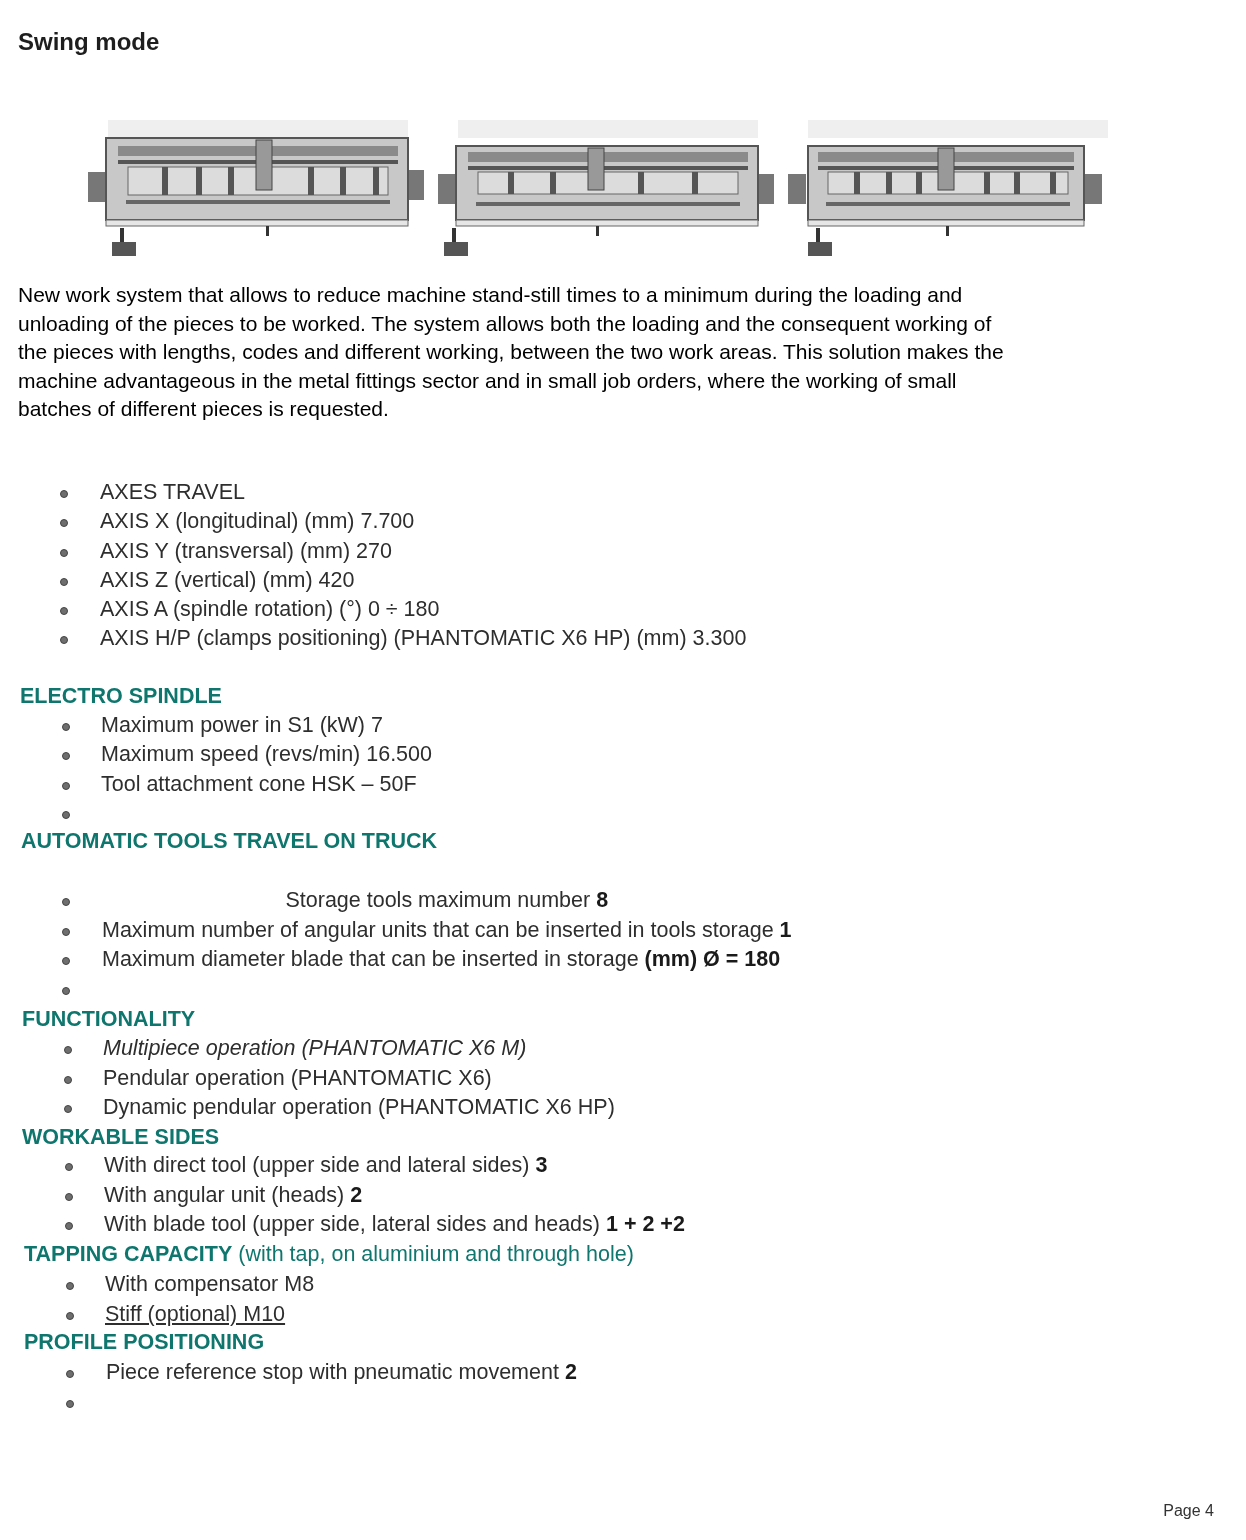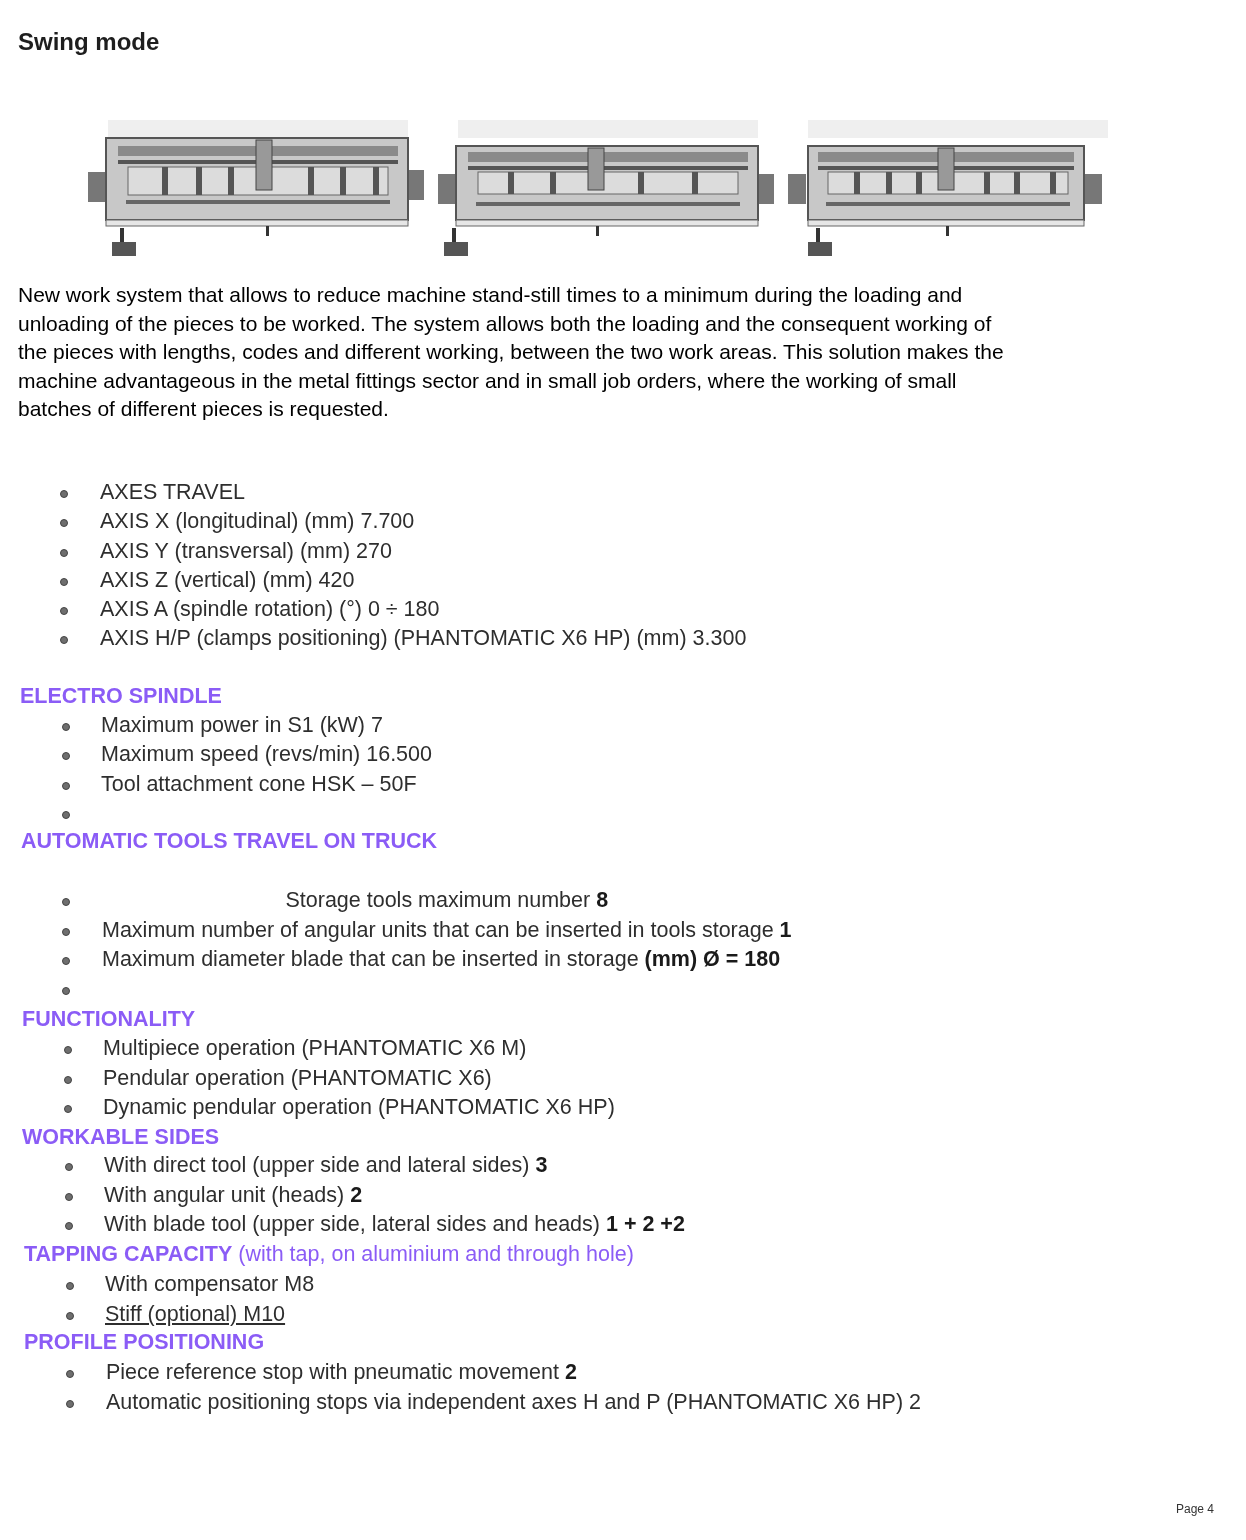--- a/index.html
+++ b/index.html
@@ -7,24 +7,24 @@
          font-family: "Liberation Sans", sans-serif; color: #2a2a2a; }
   .abs { position: absolute; }
   .title { left: 18px; top: 28px; font-size: 24px; font-weight: bold; color: #1e1e1e; }
   .figures { left: 88px; top: 112px; width: 1016px; height: 150px; }
   .machine { position: absolute; top: 0; width: 340px; height: 150px; }
   .para { left: 18px; top: 281px; width: 1180px; font-size: 21px; line-height: 28.5px; color: #000000; }
   .para span { display: block; white-space: nowrap; }
   ul.blist { list-style: none; margin: 0; padding: 0; position: absolute; }
   ul.blist li { position: relative; white-space: nowrap; font-size: 21.5px; color: #2e2e2e; }
   ul.blist li .dot { position: absolute; width: 8px; height: 8px; border-radius: 50%; background: #6e6e6e; border: 1px solid #444; box-sizing: border-box; }
-  .head { font-size: 21.5px; font-weight: bold; color: #8b5cf6; white-space: nowrap; }
+  .head { font-size: 21.5px; font-weight: bold; color: #0f766e; white-space: nowrap; }
   .head .norm { font-weight: normal; }
   b { font-weight: bold; color: #1a1a1a; }
-  .pageno { right: 32px; top: 1502px; font-size: 12px; color: #333; }
+  .pageno { right: 32px; top: 1502px; font-size: 16px; color: #333; }
 </style>
 </head>
 <body>
 
 <div class="abs title">Swing mode</div>
 
 <div class="abs figures">
   <svg class="machine" style="left:0" viewBox="0 0 340 150">
     <rect x="20" y="8" width="300" height="18" fill="#efefef"></rect>
     <rect x="0" y="60" width="18" height="30" fill="#777"></rect>
@@ -116,37 +116,37 @@
 <div class="abs head" style="left:21px; top:829px;">AUTOMATIC TOOLS TRAVEL ON TRUCK</div>
 <ul class="blist" style="left:62px; top:888px;">
   <li style="height:29.7px; padding-left:40px;text-align:center;"><span class="dot" style="left:0; top:10px;"></span><span>Storage tools maximum number </span><b>8</b></li>
   <li style="height:29.7px; padding-left:40px;"><span class="dot" style="left:0; top:10px;"></span><span>Maximum number of angular units that can be inserted in tools storage </span><b>1</b></li>
   <li style="height:29.7px; padding-left:40px;"><span class="dot" style="left:0; top:10px;"></span><span>Maximum diameter blade that can be inserted in storage </span><b>(mm) Ø = 180</b></li>
   <li style="height:29.7px; padding-left:40px;"><span class="dot" style="left:0; top:10px;"></span><span></span><b></b></li>
 </ul>
 
 <div class="abs head" style="left:22px; top:1007px;">FUNCTIONALITY</div>
 <ul class="blist" style="left:64px; top:1036px;">
-  <li style="height:29.5px; padding-left:39px;"><span class="dot" style="left:0; top:10px;"></span><span>Multipiece operation (PHANTOMATIC X6 M)</span></li>
+  <li style="height:29.5px; padding-left:39px;font-style:italic;"><span class="dot" style="left:0; top:10px;"></span><span>Multipiece operation (PHANTOMATIC X6 M)</span></li>
   <li style="height:29.5px; padding-left:39px;"><span class="dot" style="left:0; top:10px;"></span><span>Pendular operation (PHANTOMATIC X6)</span></li>
   <li style="height:29.5px; padding-left:39px;"><span class="dot" style="left:0; top:10px;"></span><span>Dynamic pendular operation (PHANTOMATIC X6 HP)</span></li>
 </ul>
 
 <div class="abs head" style="left:22px; top:1125px;">WORKABLE SIDES</div>
 <ul class="blist" style="left:65px; top:1153px;">
   <li style="height:29.5px; padding-left:39px;"><span class="dot" style="left:0; top:10px;"></span><span>With direct tool (upper side and lateral sides) </span><b>3</b></li>
   <li style="height:29.5px; padding-left:39px;"><span class="dot" style="left:0; top:10px;"></span><span>With angular unit (heads) </span><b>2</b></li>
   <li style="height:29.5px; padding-left:39px;"><span class="dot" style="left:0; top:10px;"></span><span>With blade tool (upper side, lateral sides and heads) </span><b>1 + 2 +2</b></li>
 </ul>
 
 <div class="abs head" style="left:24px; top:1242px;"><span>TAPPING CAPACITY</span><span class="norm"> (with tap, on aluminium and through hole)</span></div>
 <ul class="blist" style="left:66px; top:1272px;">
   <li style="height:29.5px; padding-left:39px;"><span class="dot" style="left:0; top:10px;"></span><span>With compensator M8</span></li>
   <li style="height:29.5px; padding-left:39px;text-decoration:underline;"><span class="dot" style="left:0; top:10px;"></span><span>Stiff (optional) M10</span></li>
 </ul>
 
 <div class="abs head" style="left:24px; top:1330px;">PROFILE POSITIONING</div>
 <ul class="blist" style="left:66px; top:1360px;">
   <li style="height:29.5px; padding-left:40px;"><span class="dot" style="left:0; top:10px;"></span><span>Piece reference stop with pneumatic movement </span><b>2</b></li>
-  <li style="height:29.5px; padding-left:40px;"><span class="dot" style="left:0; top:10px;"></span><span>Automatic positioning stops via independent axes H and P (PHANTOMATIC X6 HP) 2</span><b></b></li>
+  <li style="height:29.5px; padding-left:40px;"><span class="dot" style="left:0; top:10px;"></span><b></b></li>
 </ul>
 
 <div class="abs pageno">Page 4</div>
 
 </body></html>

